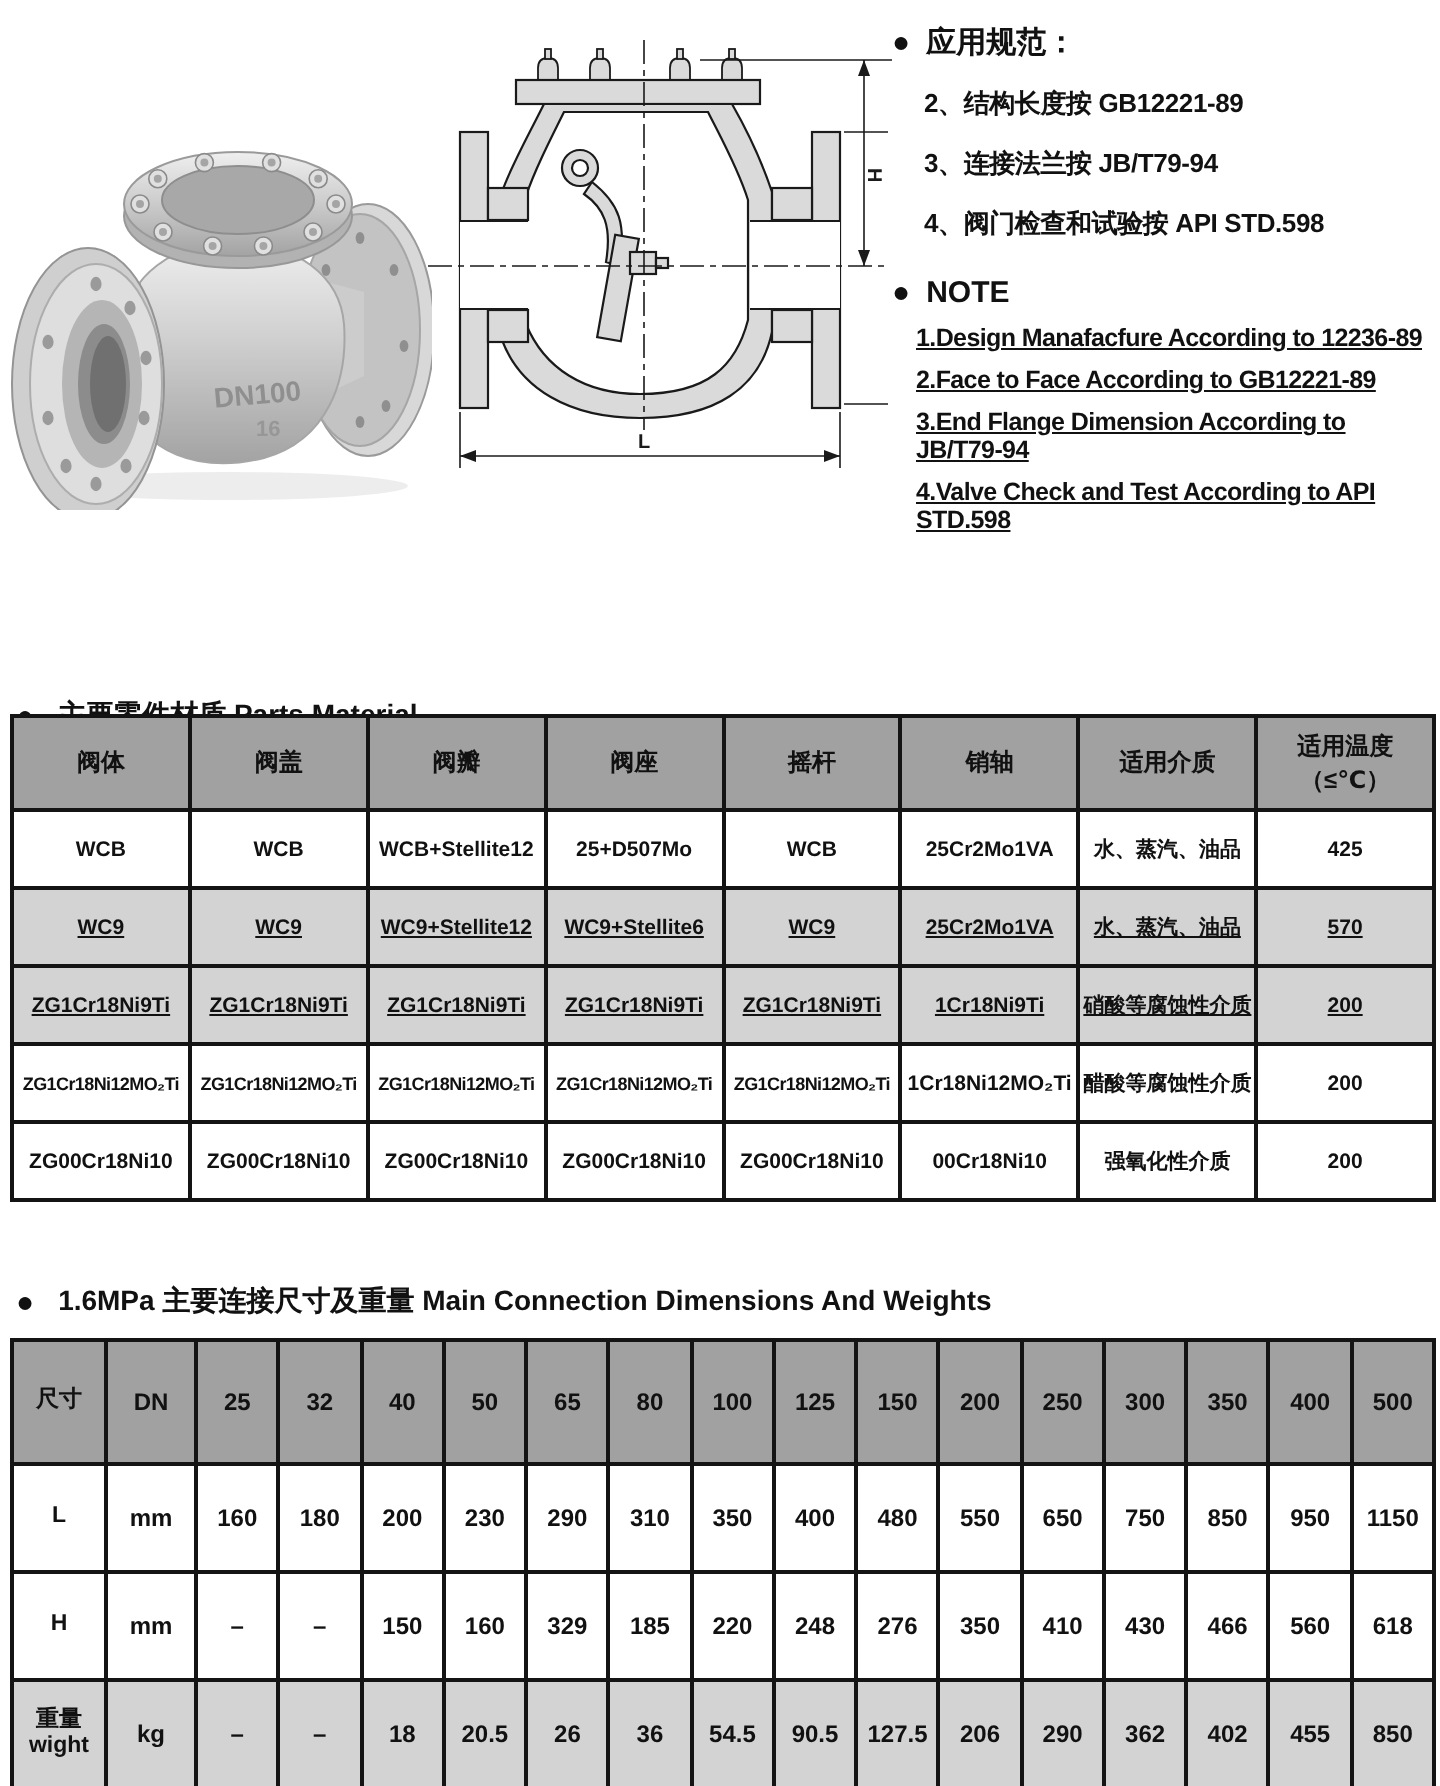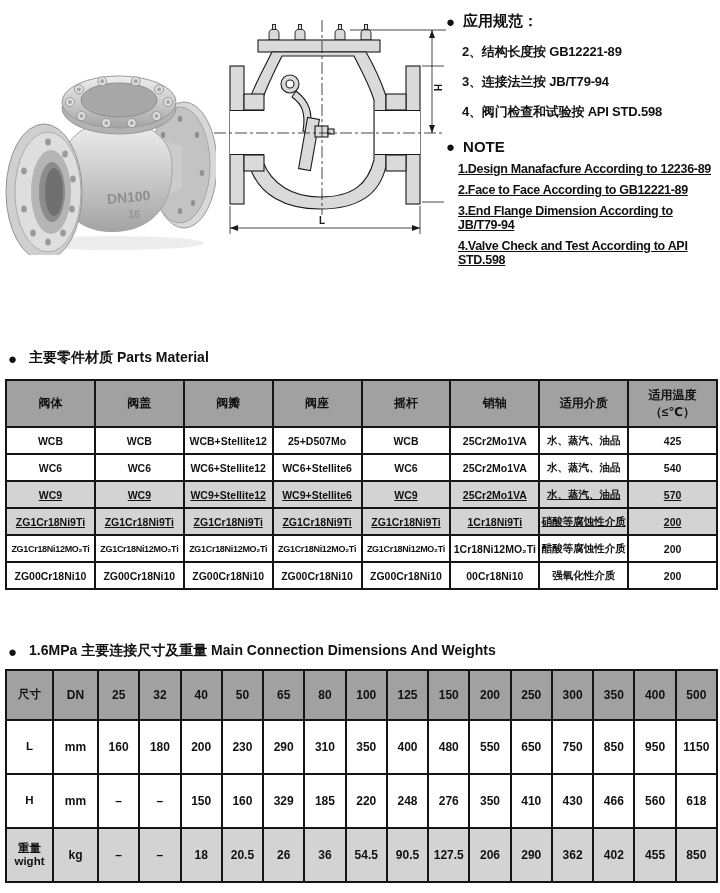--- a/index.html
+++ b/index.html
@@ -28,31 +28,31 @@
   .note-item{margin:7px 0 0 12px;font-size:12.5px;letter-spacing:-0.3px;text-decoration:underline;}
 
   
   .table-title{display:flex;align-items:center;gap:12px;font-size:14px;}
   .t1{left:8px;top:349px;}
   .t2{left:8px;top:642px;}
 
   
   table{border-collapse:collapse;table-layout:fixed;}
   th,td{border:2px solid var(--border);text-align:center;vertical-align:middle;padding:0 1px;}
-  .parts{left:5px;top:379px;width:713px;}
+  .parts{left:5px;top:357px;width:713px;}
   .parts thead tr{height:47px;background:var(--header-gray);}
   .parts th{font-size:12px;white-space:pre-line;line-height:1.35;}
-  .parts tbody tr{height:27px;background:#fff;padding-left:28px;}
+  .parts tbody tr{height:39px;background:#fff;padding-left:28px;}
   .parts tbody tr.shaded{background:var(--row-gray);text-decoration:underline;}
   .parts td{font-size:10.5px;}
   .parts td.tight{font-size:9px;letter-spacing:-0.3px;}
 
   .dims{left:5px;top:669px;width:713px;}
   .dims tr{height:54px;background:#fff;}
-  .dims tr.header{height:50px;background:var(--header-gray);}
+  .dims tr.header{height:62px;background:var(--header-gray);}
   .dims tr.shaded{background:var(--row-gray);}
   .dims th,.dims td{font-size:12px;}
   .dims td:first-child,.dims th:first-child{white-space:pre-line;font-size:11.5px;line-height:1.15;}
 </style>
 </head>
 <body>
 
 <svg class="abs" style="left:4px;top:30px;" width="212" height="225" viewBox="0 0 212 225">
   <defs>
     <linearGradient id="gMetal" x1="0" y1="0" x2="0" y2="1">
@@ -251,30 +251,20 @@
       <tr>
         <td>WCB</td>
         <td>WCB</td>
         <td>WCB+Stellite12</td>
         <td>25+D507Mo</td>
         <td>WCB</td>
         <td>25Cr2Mo1VA</td>
         <td>水、蒸汽、油品</td>
         <td>425</td>
       </tr>
-      <tr>
-        <td>WC6</td>
-        <td>WC6</td>
-        <td>WC6+Stellite12</td>
-        <td>WC6+Stellite6</td>
-        <td>WC6</td>
-        <td>25Cr2Mo1VA</td>
-        <td>水、蒸汽、油品</td>
-        <td>540</td>
-      </tr>
       <tr class="shaded">
         <td>WC9</td>
         <td>WC9</td>
         <td>WC9+Stellite12</td>
         <td>WC9+Stellite6</td>
         <td>WC9</td>
         <td>25Cr2Mo1VA</td>
         <td>水、蒸汽、油品</td>
         <td>570</td>
       </tr>

